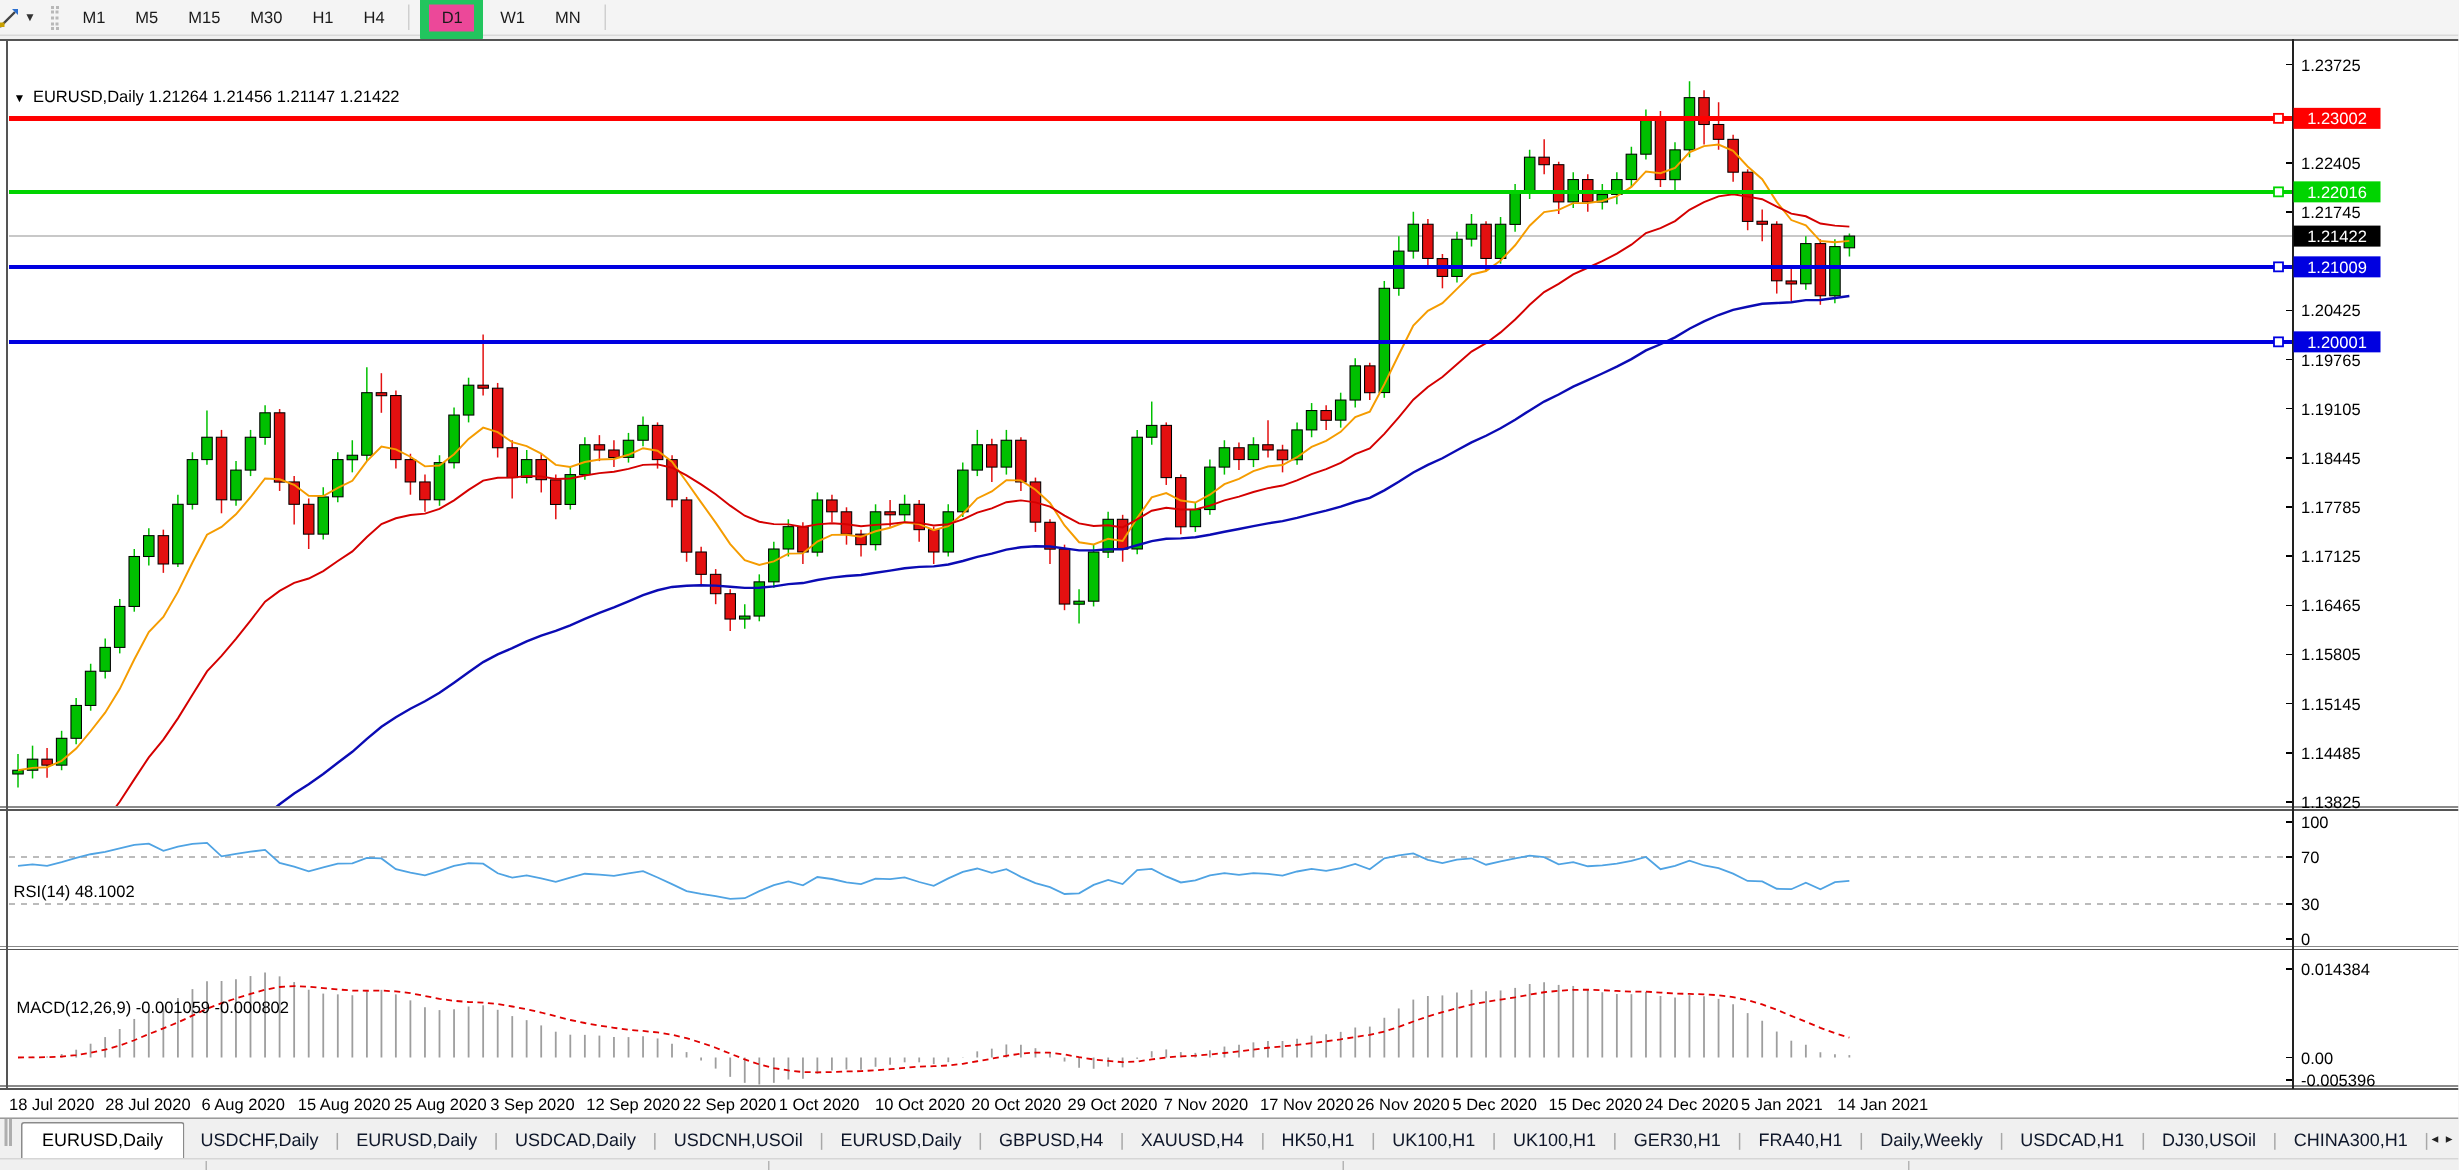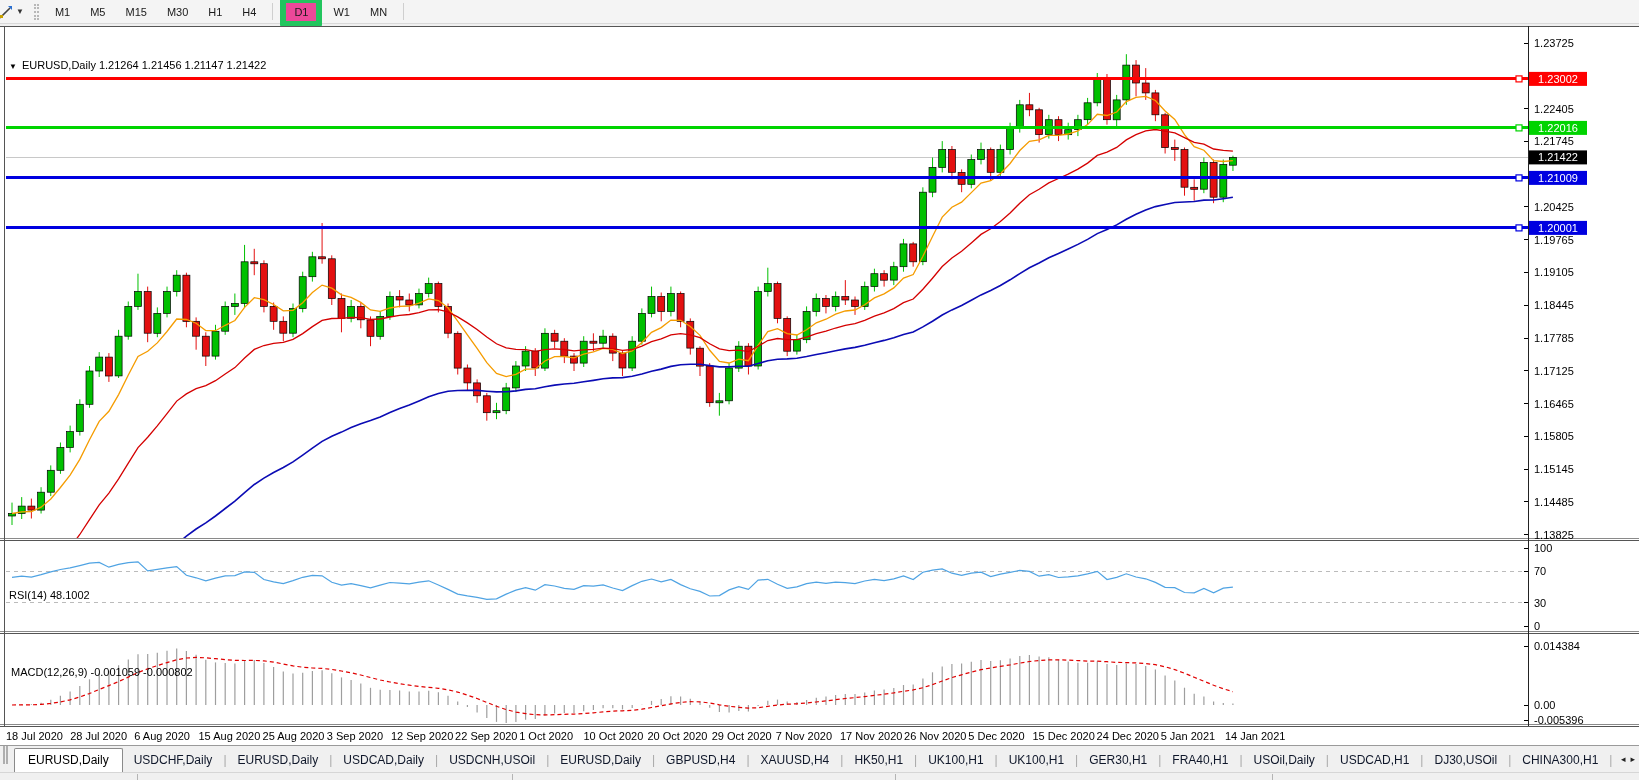--- a/index.html
+++ b/index.html
@@ -642,21 +642,21 @@
       <div class="tab">HK50,H1</div>
       <span class="tabsep">|</span>
       <div class="tab">UK100,H1</div>
       <span class="tabsep">|</span>
       <div class="tab">UK100,H1</div>
       <span class="tabsep">|</span>
       <div class="tab">GER30,H1</div>
       <span class="tabsep">|</span>
       <div class="tab">FRA40,H1</div>
       <span class="tabsep">|</span>
-      <div class="tab">USOil,Daily</div>
+      <div class="tab">Daily,Weekly</div>
       <span class="tabsep">|</span>
       <div class="tab">USDCAD,H1</div>
       <span class="tabsep">|</span>
       <div class="tab">DJ30,USOil</div>
       <span class="tabsep">|</span>
       <div class="tab">CHINA300,H1</div>
       <span class="tabsep">|</span>
       <div class="tab">USOil,</div>
     </div>
   <div class="tab-scrolls">

